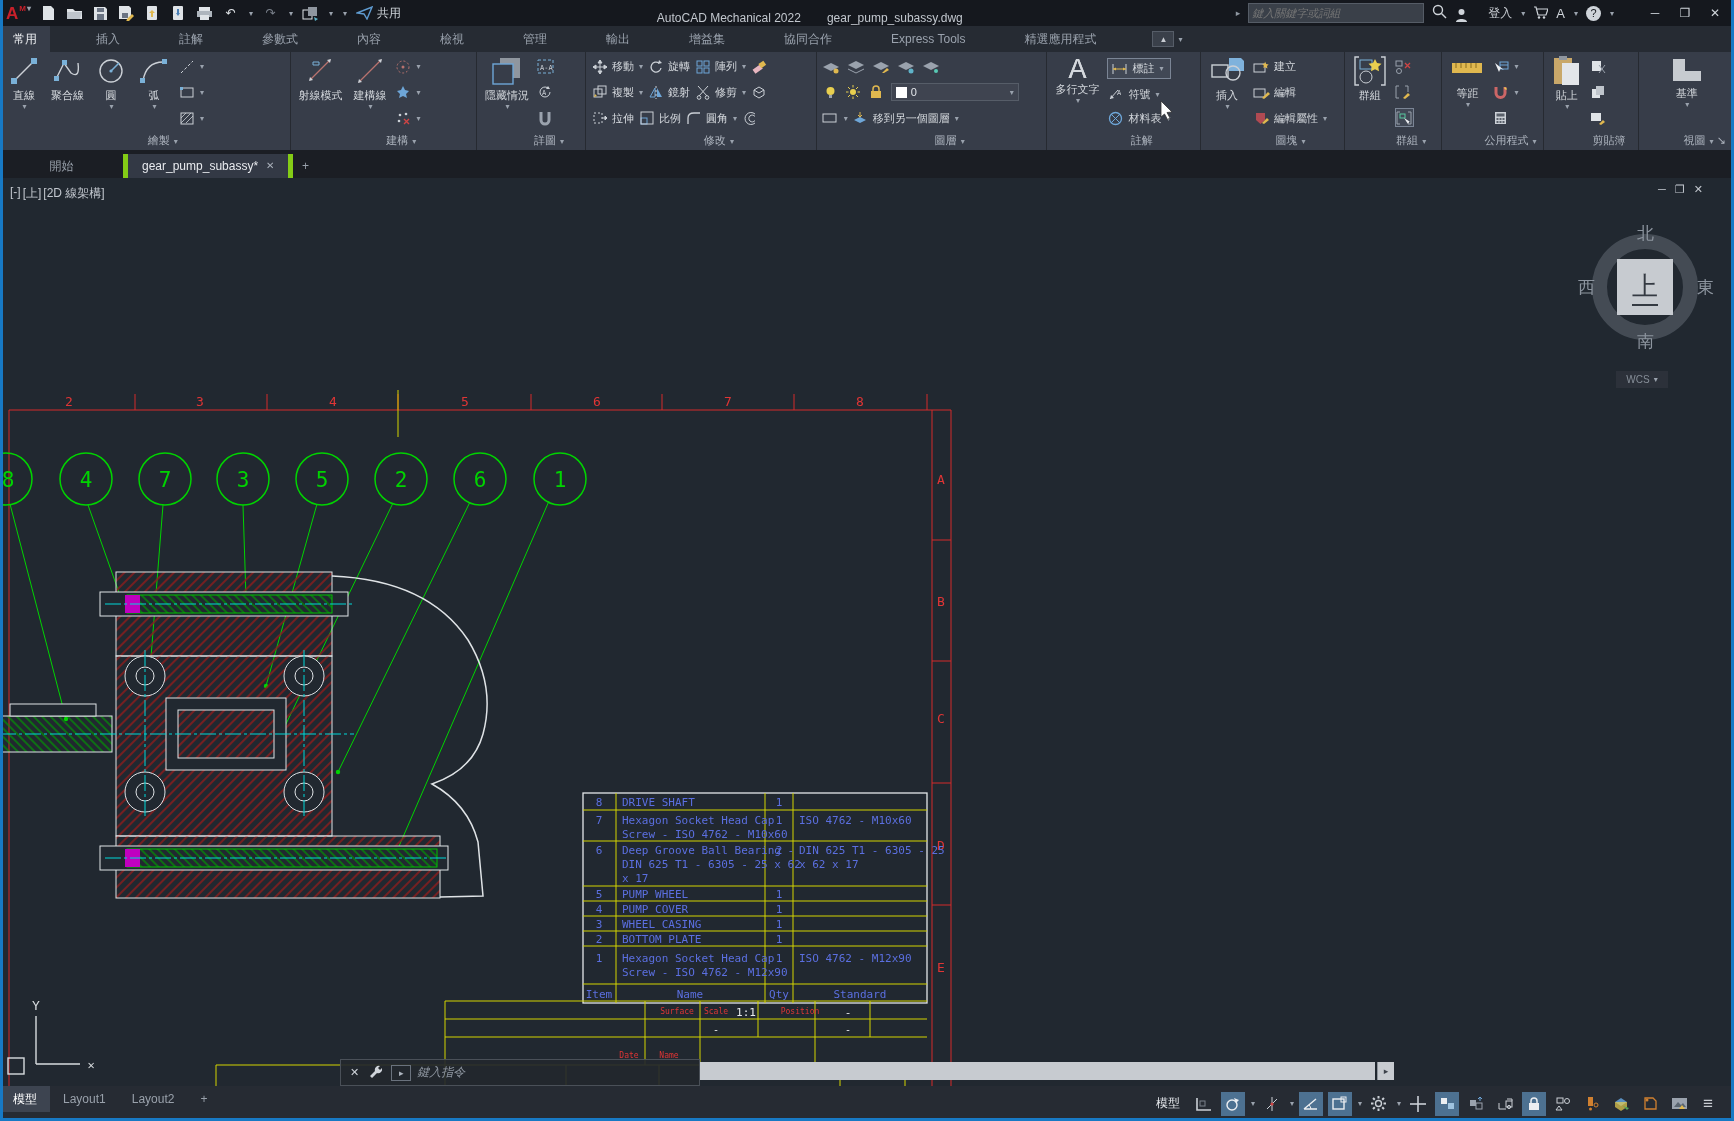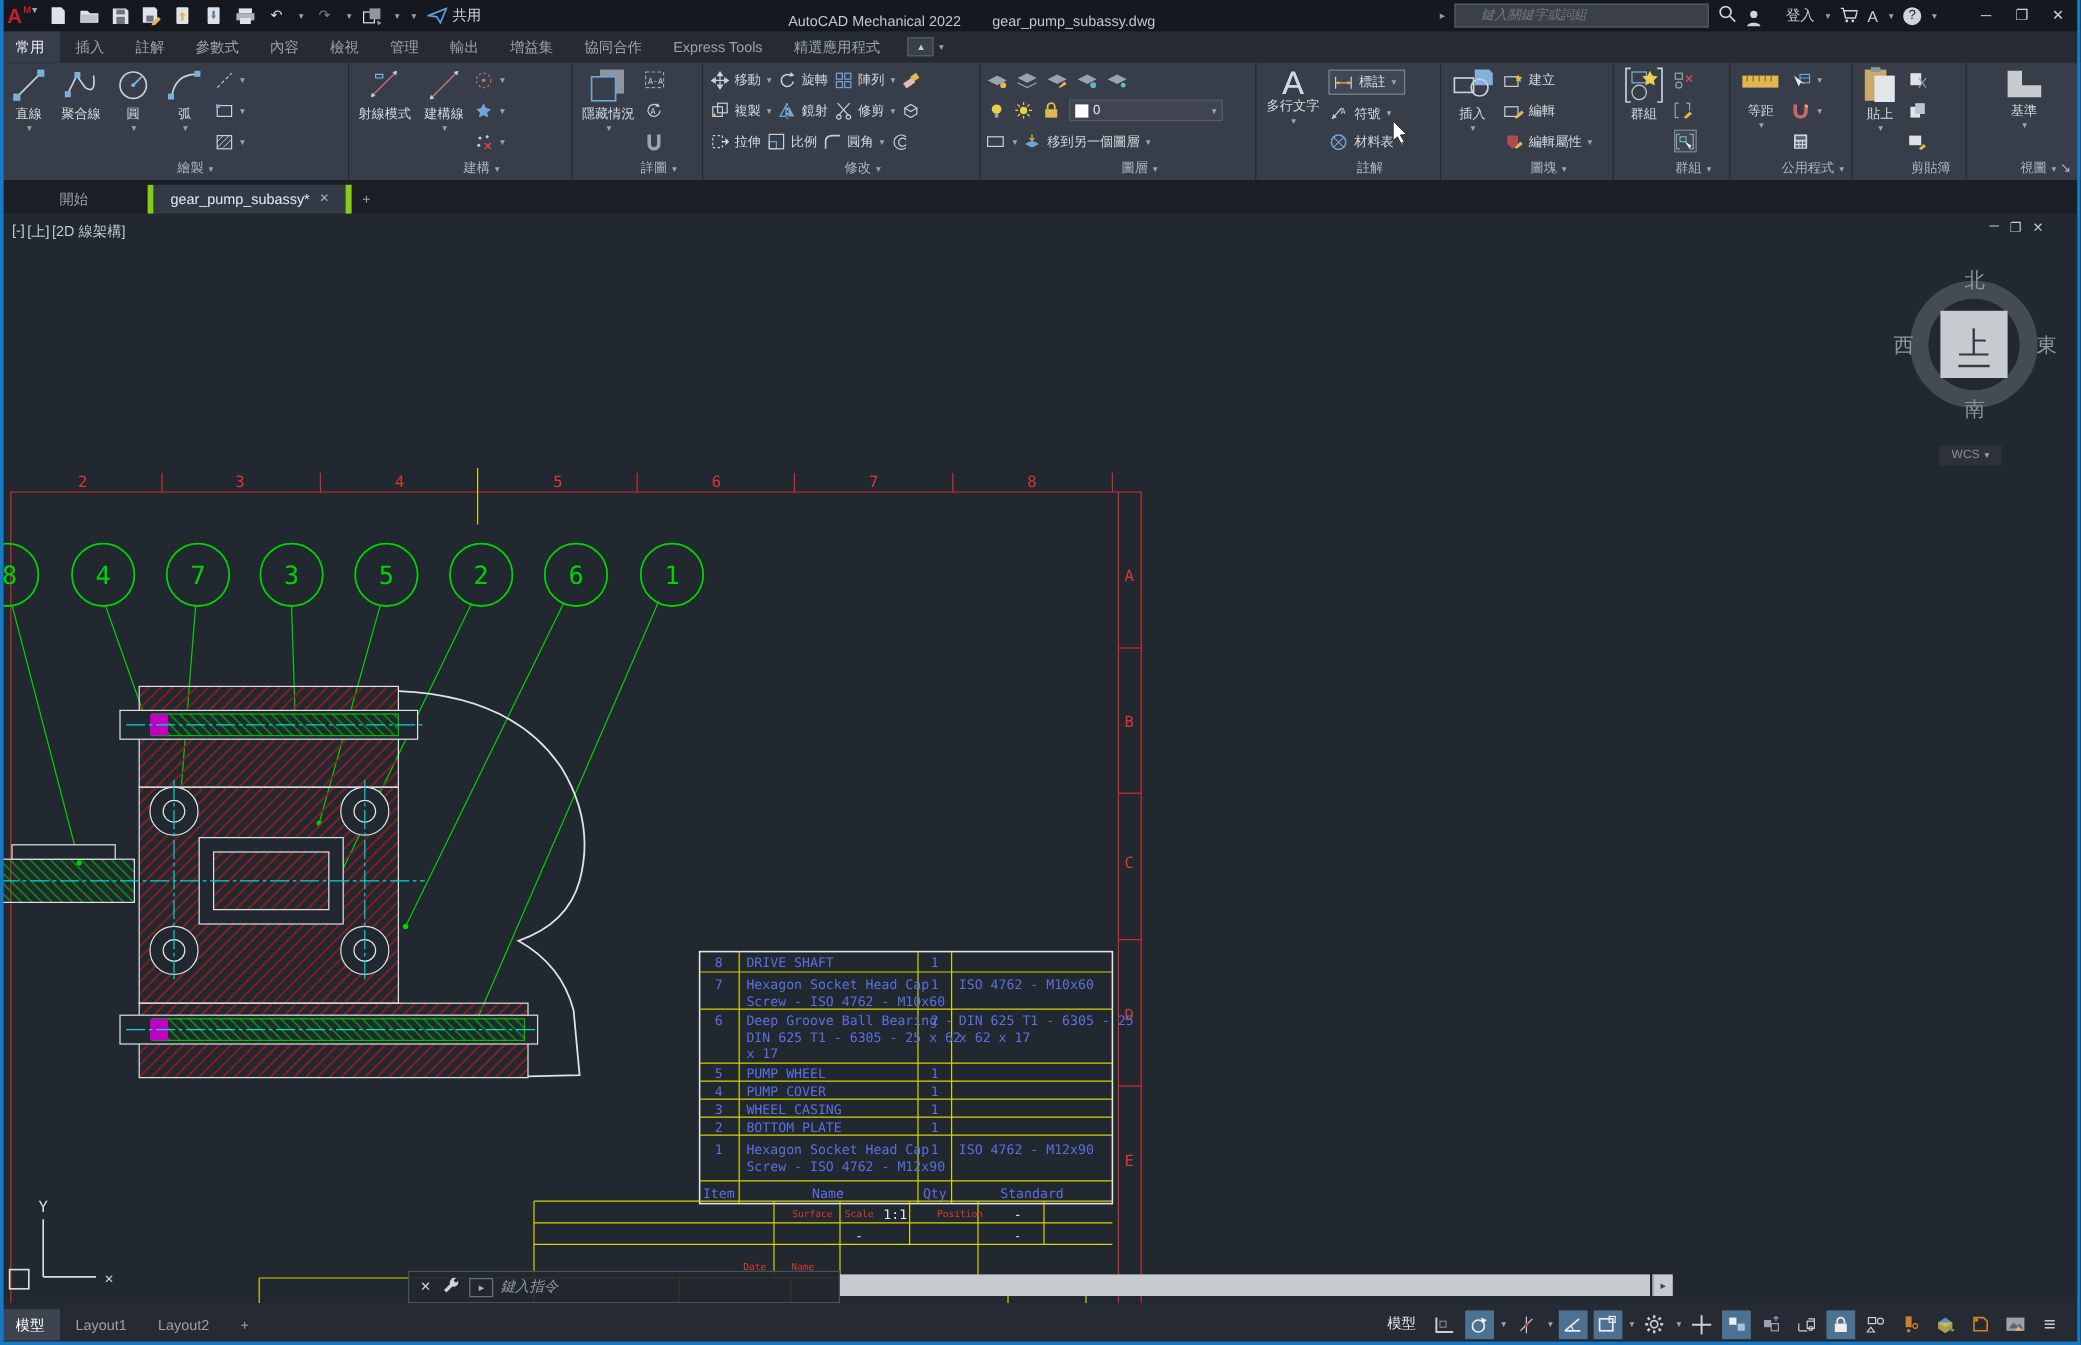--- a/index.html
+++ b/index.html
@@ -15,26 +15,26 @@
             display:flex;align-items:center;font-size:12px;z-index:40;}
   .qat{display:flex;align-items:center;gap:9px;padding-left:6px;}
   .logo{color:#c8202a;font-weight:bold;font-size:17px;line-height:1;display:flex;align-items:flex-start;}
   .logo .m{font-size:8px;color:#c8202a;margin-left:1px;}
   .qi{width:17px;height:17px;display:inline-flex;align-items:center;justify-content:center;}
   .caret{font-size:8px;color:#9aa2ad;margin-left:1px;}
   .share{display:flex;align-items:center;gap:4px;color:#cfd4da;}
   .win-title{position:absolute;left:46.7%;transform:translateX(-50%);display:flex;gap:26px;color:#c2c7ce;white-space:nowrap;margin-top:10px;}
   .tb-right{position:absolute;right:8px;top:0;height:26px;display:flex;align-items:center;gap:8px;}
   .searchbox{width:168px;height:18px;background:#3a4049;border:1px solid #555c66;color:#9aa2ad;
-             font-style:italic;font-size:11px;padding:0 21px;font-family:"Liberation Sans",sans-serif;}
+             font-style:italic;font-size:11px;padding:0 3px;font-family:"Liberation Sans",sans-serif;}
   .winbtn{width:22px;text-align:center;color:#cfd4da;font-size:12px;}
 
   
   .rtabs{position:absolute;left:0;top:26px;width:100%;height:26px;background:#262b33;display:flex;
-         align-items:stretch;font-size:12px;color:#9aa2ad;z-index:39;}
+         align-items:stretch;font-size:12px;color:#9aa2ad;z-index:39;gap:33px;}
   .rtab{padding:0 13px;line-height:26px;white-space:nowrap;}
   .rtab.active{background:#373d49;color:#eceef1;}
   .rib-toggle{display:flex;align-items:center;gap:3px;margin-left:10px;color:#9aa2ad;}
   .rib-toggle .box{width:20px;height:14px;background:#3a404a;border:1px solid #565d68;display:flex;
                    align-items:center;justify-content:center;font-size:8px;color:#c8ccd2;}
 
   
   .ribbon{position:absolute;left:0;top:52px;width:100%;height:98px;background:#373d49;display:flex;z-index:38;}
   .panel{border-right:1px solid #262a31;display:flex;flex-direction:column;flex:0 1 auto;}
   .pbody{flex:1;display:flex;align-items:stretch;padding:2px 5px;gap:5px;}
@@ -83,21 +83,21 @@
   .cmd-kbd{width:18px;height:14px;border:1px solid #6a727d;display:flex;align-items:center;
            justify-content:center;font-size:9px;color:#aeb5bf;}
   .cmd-text{font-style:italic;color:#8f97a1;font-size:12px;}
   .hscroll{position:absolute;left:700px;top:1062px;width:675px;height:18px;background:#c7cbd0;z-index:19;}
   .hscroll-btn{position:absolute;left:1377px;top:1062px;width:16px;height:18px;background:#c7cbd0;
                border-left:1px solid #8f959c;color:#3c424a;font-size:9px;display:flex;align-items:center;
                justify-content:center;z-index:19;}
 
   
   .statusbar{position:absolute;left:0;top:1086px;width:100%;height:35px;background:#262b33;display:flex;
-             align-items:center;font-size:12px;z-index:30;}
+             font-size:12px;z-index:30;}
   .laytab{padding:0 13px;height:26px;line-height:26px;color:#99a1ab;}
   .laytab.active{background:#3d4450;color:#fff;}
   .sb-right{margin-left:auto;display:flex;align-items:center;gap:5px;padding-right:14px;}
   .sbtn{min-width:24px;height:24px;display:inline-flex;align-items:center;justify-content:center;
         color:#c8ccd2;gap:1px;}
   .sbtn.on{background:#4d7191;}
   .sb-model{padding:0 7px;height:24px;display:flex;align-items:center;color:#e3e6ea;}
   .cursor-arrow{position:absolute;left:1160px;top:100px;z-index:50;}
 
   svg text{font-family:"DejaVu Sans Mono",monospace;}

